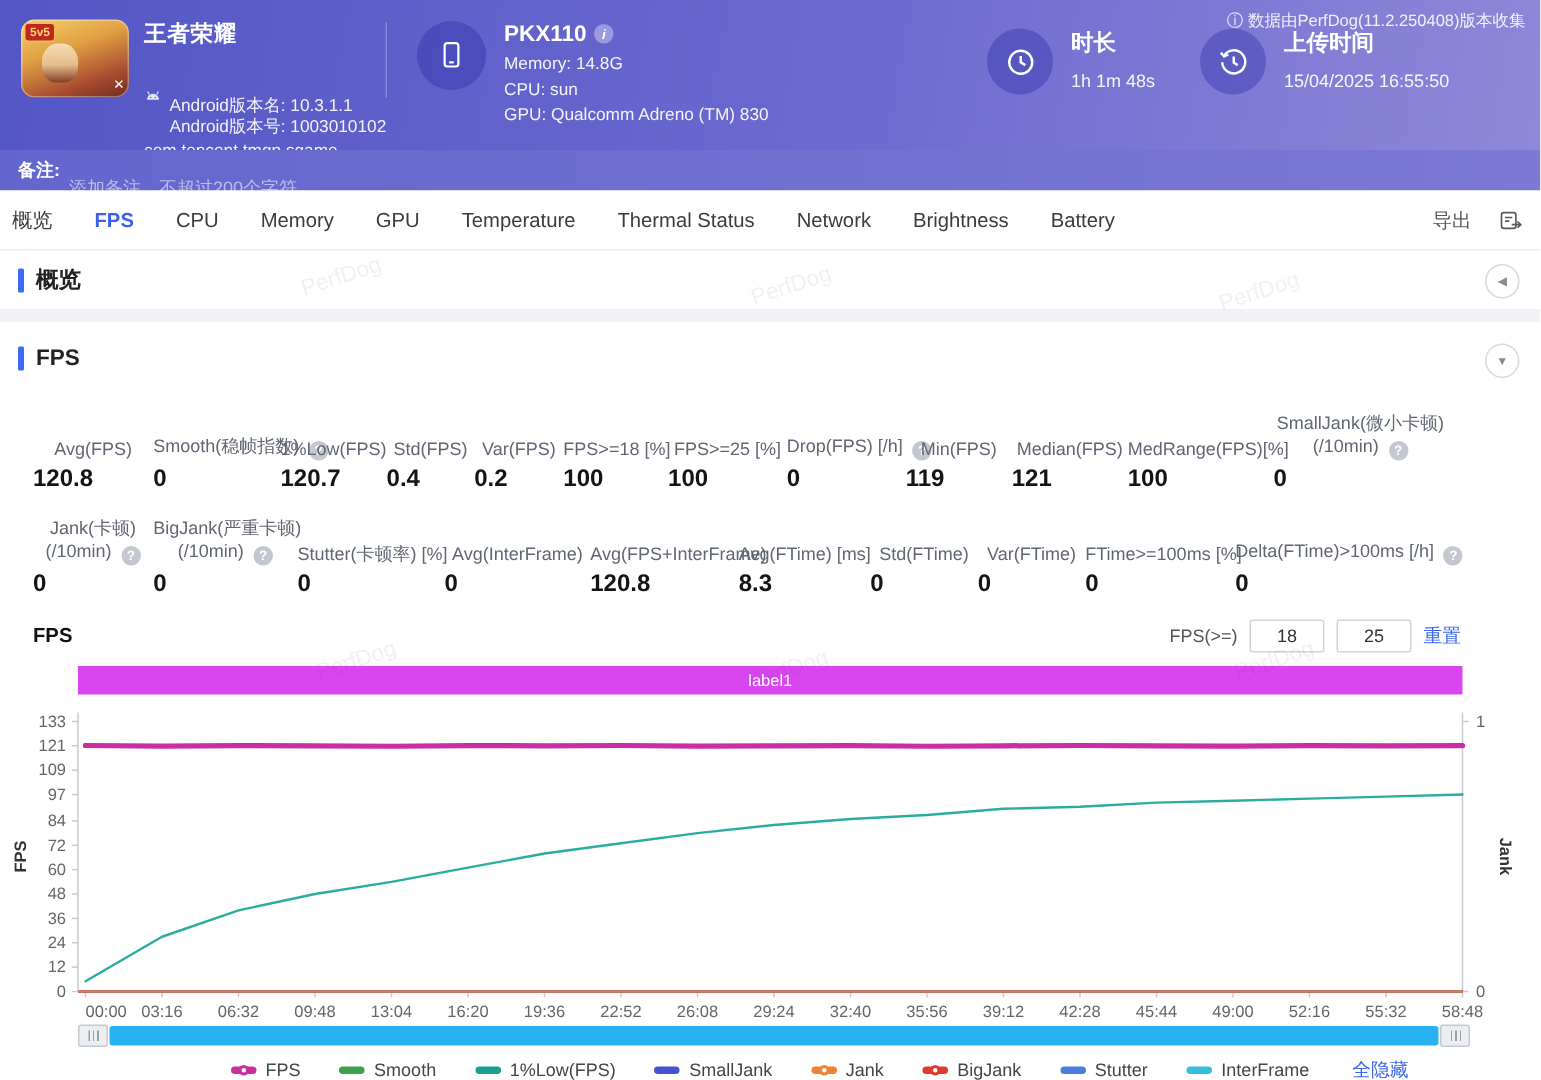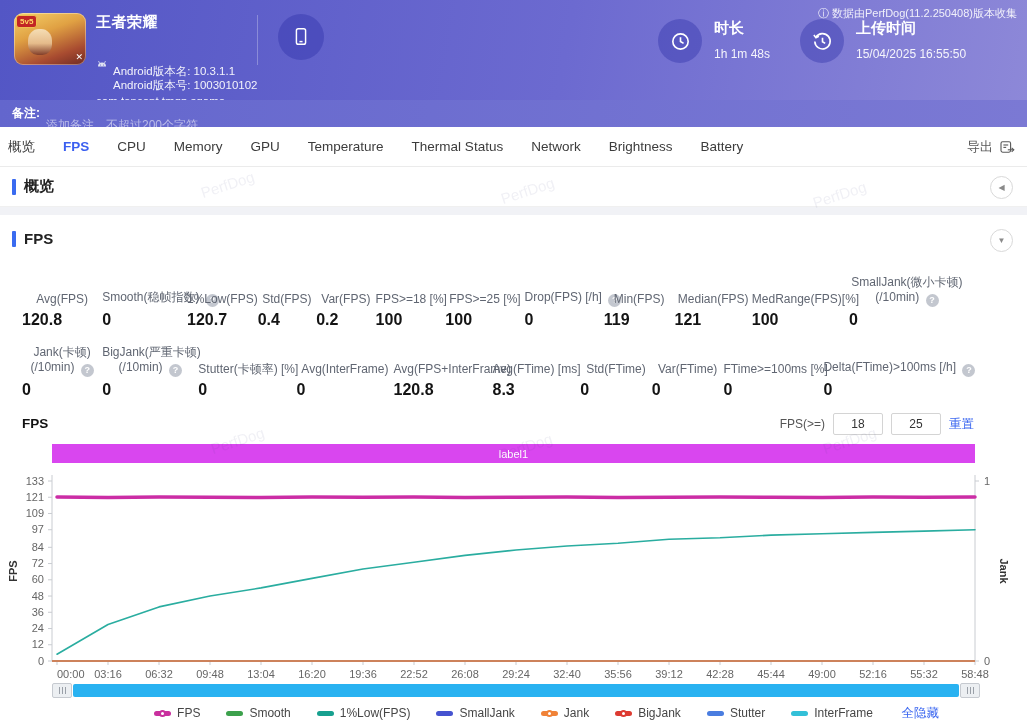--- a/index.html
+++ b/index.html
@@ -41,21 +41,21 @@
     background:linear-gradient(90deg,#6366cd,#7b79d4);display:flex;align-items:center;padding-left:12px;box-sizing:border-box;}
   .notebar .lab{color:#fff;font-size:12px;font-weight:bold;}
   .notebar .ph{color:rgba(255,255,255,.55);font-size:12px;margin-left:6px;margin-top:23px;}
 
   
   .tabbar{position:absolute;left:0;top:127px;width:1027px;height:40px;background:#fff;
     border-bottom:1px solid #ebebeb;box-sizing:border-box;}
   .tabs{display:flex;align-items:center;height:100%;padding-left:8px;gap:28px;}
   .tab{font-size:13.5px;color:#3c3c3c;cursor:pointer;white-space:nowrap;}
   .tab.active{color:#3a5ff0;font-weight:bold;}
-  .export{position:absolute;right:12px;top:0;height:100%;display:flex;align-items:center;gap:6px;color:#595959;font-size:13px;cursor:pointer;}
+  .export{position:absolute;right:12px;top:0;height:100%;display:flex;align-items:center;gap:18px;color:#595959;font-size:13px;cursor:pointer;}
 
   
   .overview-row{position:absolute;left:0;top:167px;width:1027px;height:40px;background:#fff;border-bottom:1px solid #f0f0f0;box-sizing:border-box;}
   .sec-title{position:absolute;left:12px;top:10px;display:flex;align-items:center;}
   .sec-bar{width:4px;height:16px;background:#3a6bf0;border-radius:1px;margin-right:8px;}
   .sec-text{font-size:15px;font-weight:bold;color:#222;}
   .collapse-btn{position:absolute;right:14px;top:9px;width:21px;height:21px;border-radius:50%;
     border:1px solid #d9d9d9;background:#fff;color:#8a8a8a;font-size:8px;display:flex;align-items:center;justify-content:center;cursor:pointer;}
   .gray-gap{position:absolute;left:0;top:207px;width:1027px;height:8px;background:#f1f2f6;}
   .fps-section{position:absolute;left:0;top:215px;width:1027px;height:505px;background:#fff;}
@@ -152,20 +152,29 @@
     </div>
 
     <div class="v-divider"></div>
 
     <div class="hblock" style="left:278px;top:14px;">
       <div class="hcircle">
         <svg width="22" height="22" viewBox="0 0 24 24" fill="none" stroke="#fff" stroke-width="1.6">
           <rect x="7" y="3" width="10" height="17" rx="2"></rect>
             <line x1="10.3" y1="17" x2="13.7" y2="17"></line>
         </svg>
+      </div>
+      <div class="hcol">
+        <div class="htitle">
+            <span>PKX110</span>
+          <span class="info-dot">i</span>
+          </div>
+        <div class="hsub">Memory: 14.8G</div>
+        <div class="hsub" style="margin-top:5px;">CPU: sun</div>
+        <div class="hsub" style="margin-top:5px;">GPU: Qualcomm Adreno (TM) 830</div>
       </div>
     </div>
 
 
     <div class="hblock" style="left:658px;top:19px;">
       <div class="hcircle" style="width:44px;height:44px;">
         <svg width="23" height="23" viewBox="0 0 24 24" fill="none" stroke="#fff" stroke-width="1.7">
           <circle cx="12" cy="12" r="8"></circle>
             <path d="M12 7.6V12l3.2 2"></path>
         </svg>

